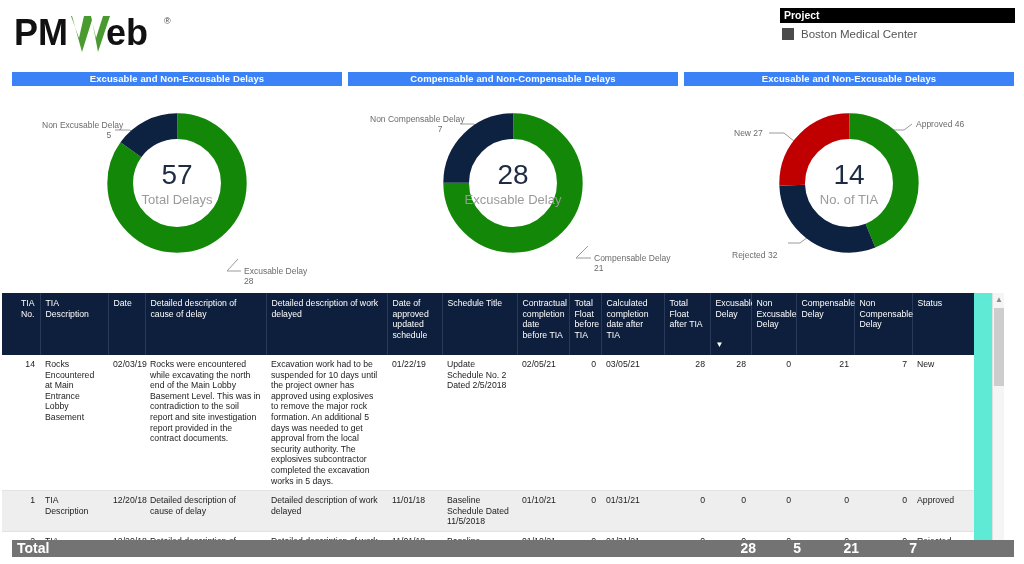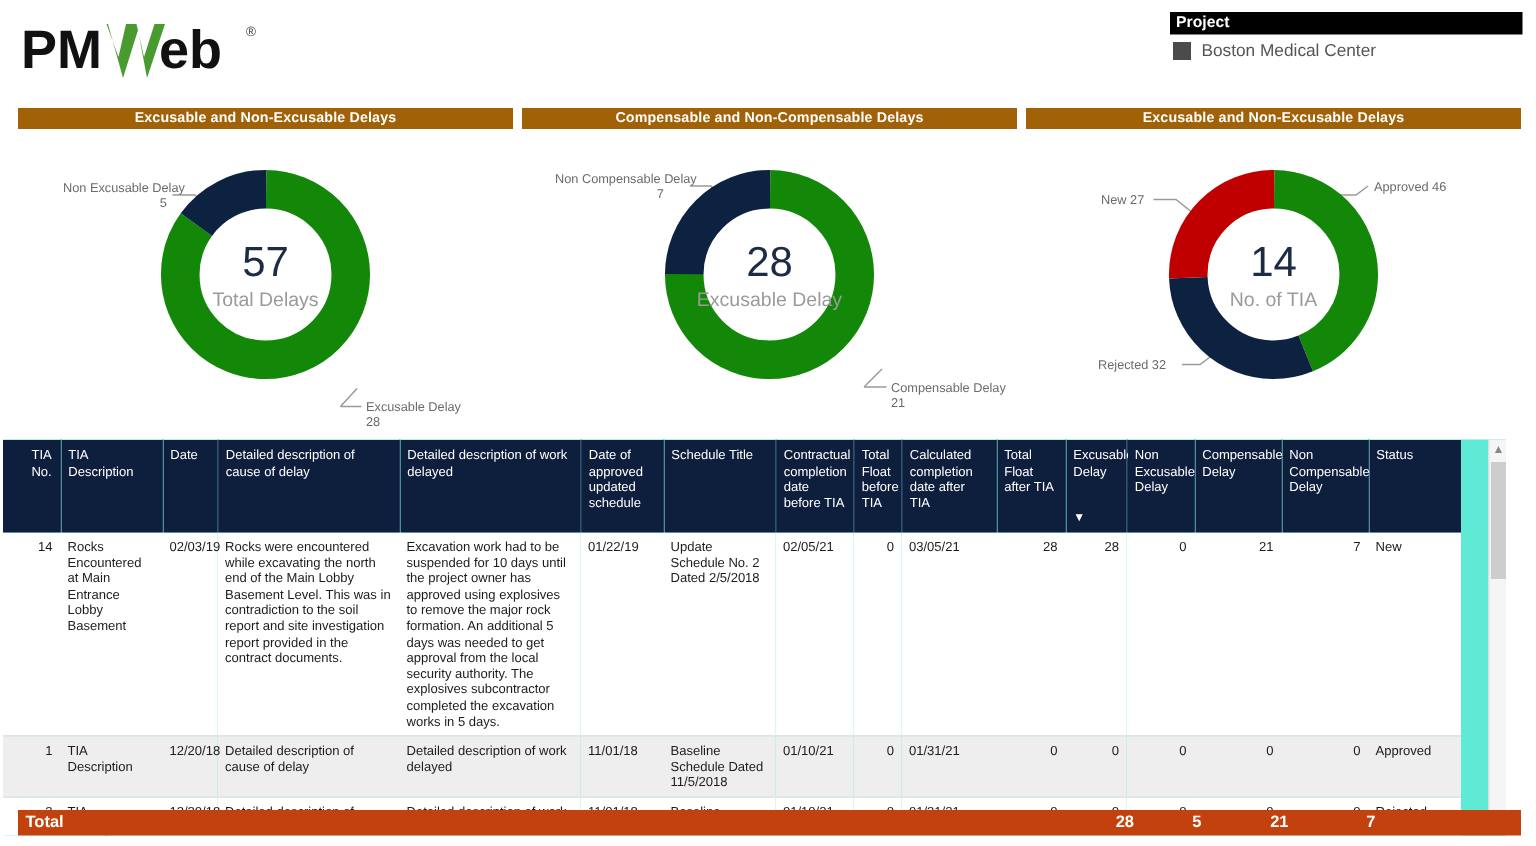--- a/index.html
+++ b/index.html
@@ -32,21 +32,21 @@
     border:1px solid #4b4b4b; flex:0 0 auto;
   }
   .slicer-label { font-size:11.5px; color:#555; }
 
   
   .panel { position:absolute; top:72px; width:330px; height:212px; }
   .panel-1 { left:12px; }
   .panel-2 { left:348px; }
   .panel-3 { left:684px; }
   .panel-title {
-    height:14px; background:#a16207; color:#fff;
+    height:14px; background:#3b82f6; color:#fff;
     font-size:9.5px; font-weight:bold; text-align:center;
     line-height:14px; letter-spacing:.1px;
   }
   .panel-body { position:relative; width:100%; height:198px; }
 
   .donut-wrap { position:absolute; left:50%; top:22px; transform:translateX(-50%); }
   .donut { display:block; }
   .donut-center {
     position:absolute; left:0; right:0; top:0; bottom:0;
     display:flex; flex-direction:column; align-items:center; justify-content:center;
@@ -76,21 +76,21 @@
   table.grid td {
     vertical-align:top; padding:4px 5px 4px 5px; line-height:10.6px;
     color:#1c1c1c; background:#fff; border-bottom:1px solid #e3e3e3;
   }
   table.grid td.num { text-align:right; }
   table.grid tr.alt td { background:#eeeeee; }
   table.grid tr.alt2 td { background:#ffffff; }
 
   .totals {
     position:absolute; left:12px; top:540px; width:1002px; height:17px;
-    background:#c2410c; color:#fff; font-size:11px; font-weight:bold;
+    background:#737373; color:#fff; font-size:14px; font-weight:bold;
   }
   .totals table { border-collapse:collapse; width:972px; table-layout:fixed; }
   .totals td { padding:0 5px; height:17px; line-height:17px; color:#fff; font-weight:bold; }
   .totals td.num { text-align:right; }
 
   
   .scrollbar {
     position:absolute; right:0; top:0; width:12px; height:264px;
     background:#f5f5f5; border-left:1px solid #e0e0e0;
   }
@@ -182,21 +182,21 @@
   <div class="panel panel-3">
     <div class="panel-title">Excusable and Non-Excusable Delays</div>
     <div class="panel-body">
       <svg class="leader" width="330" height="198" style="left:0;top:0;">
         <path d="M85 47 L100 47 L110 55"></path>
         <path d="M208 44 L220 44 L228 38"></path>
         <path d="M128 148 L116 157 L104 157"></path>
       </svg>
       <div class="cb-label" style="left:50px; top:42px;">New 27</div>
       <div class="cb-label" style="left:232px; top:33px;">Approved 46</div>
-      <div class="cb-label" style="left:48px; top:152px;">Rejected 32</div>
+      <div class="cb-label" style="left:48px; top:164px;">Rejected 32</div>
       <div class="donut-wrap" style="width:150px;height:150px;">
         <svg class="donut" width="150" height="150" viewBox="0 0 42 42">
           <circle cx="21" cy="21" r="15.915" fill="transparent" stroke="#138808" stroke-width="7.2" stroke-dasharray="43.8 56.2" stroke-dashoffset="25"></circle>
           <circle cx="21" cy="21" r="15.915" fill="transparent" stroke="#0d2240" stroke-width="7.2" stroke-dasharray="30.5 69.5" stroke-dashoffset="-18.8"></circle>
           <circle cx="21" cy="21" r="15.915" fill="transparent" stroke="#c00000" stroke-width="7.2" stroke-dasharray="25.7 74.3" stroke-dashoffset="-49.3"></circle>
         </svg>
         <div class="donut-center">
           <div class="donut-value">14</div>
           <div class="donut-label">No. of TIA</div>
         </div>

